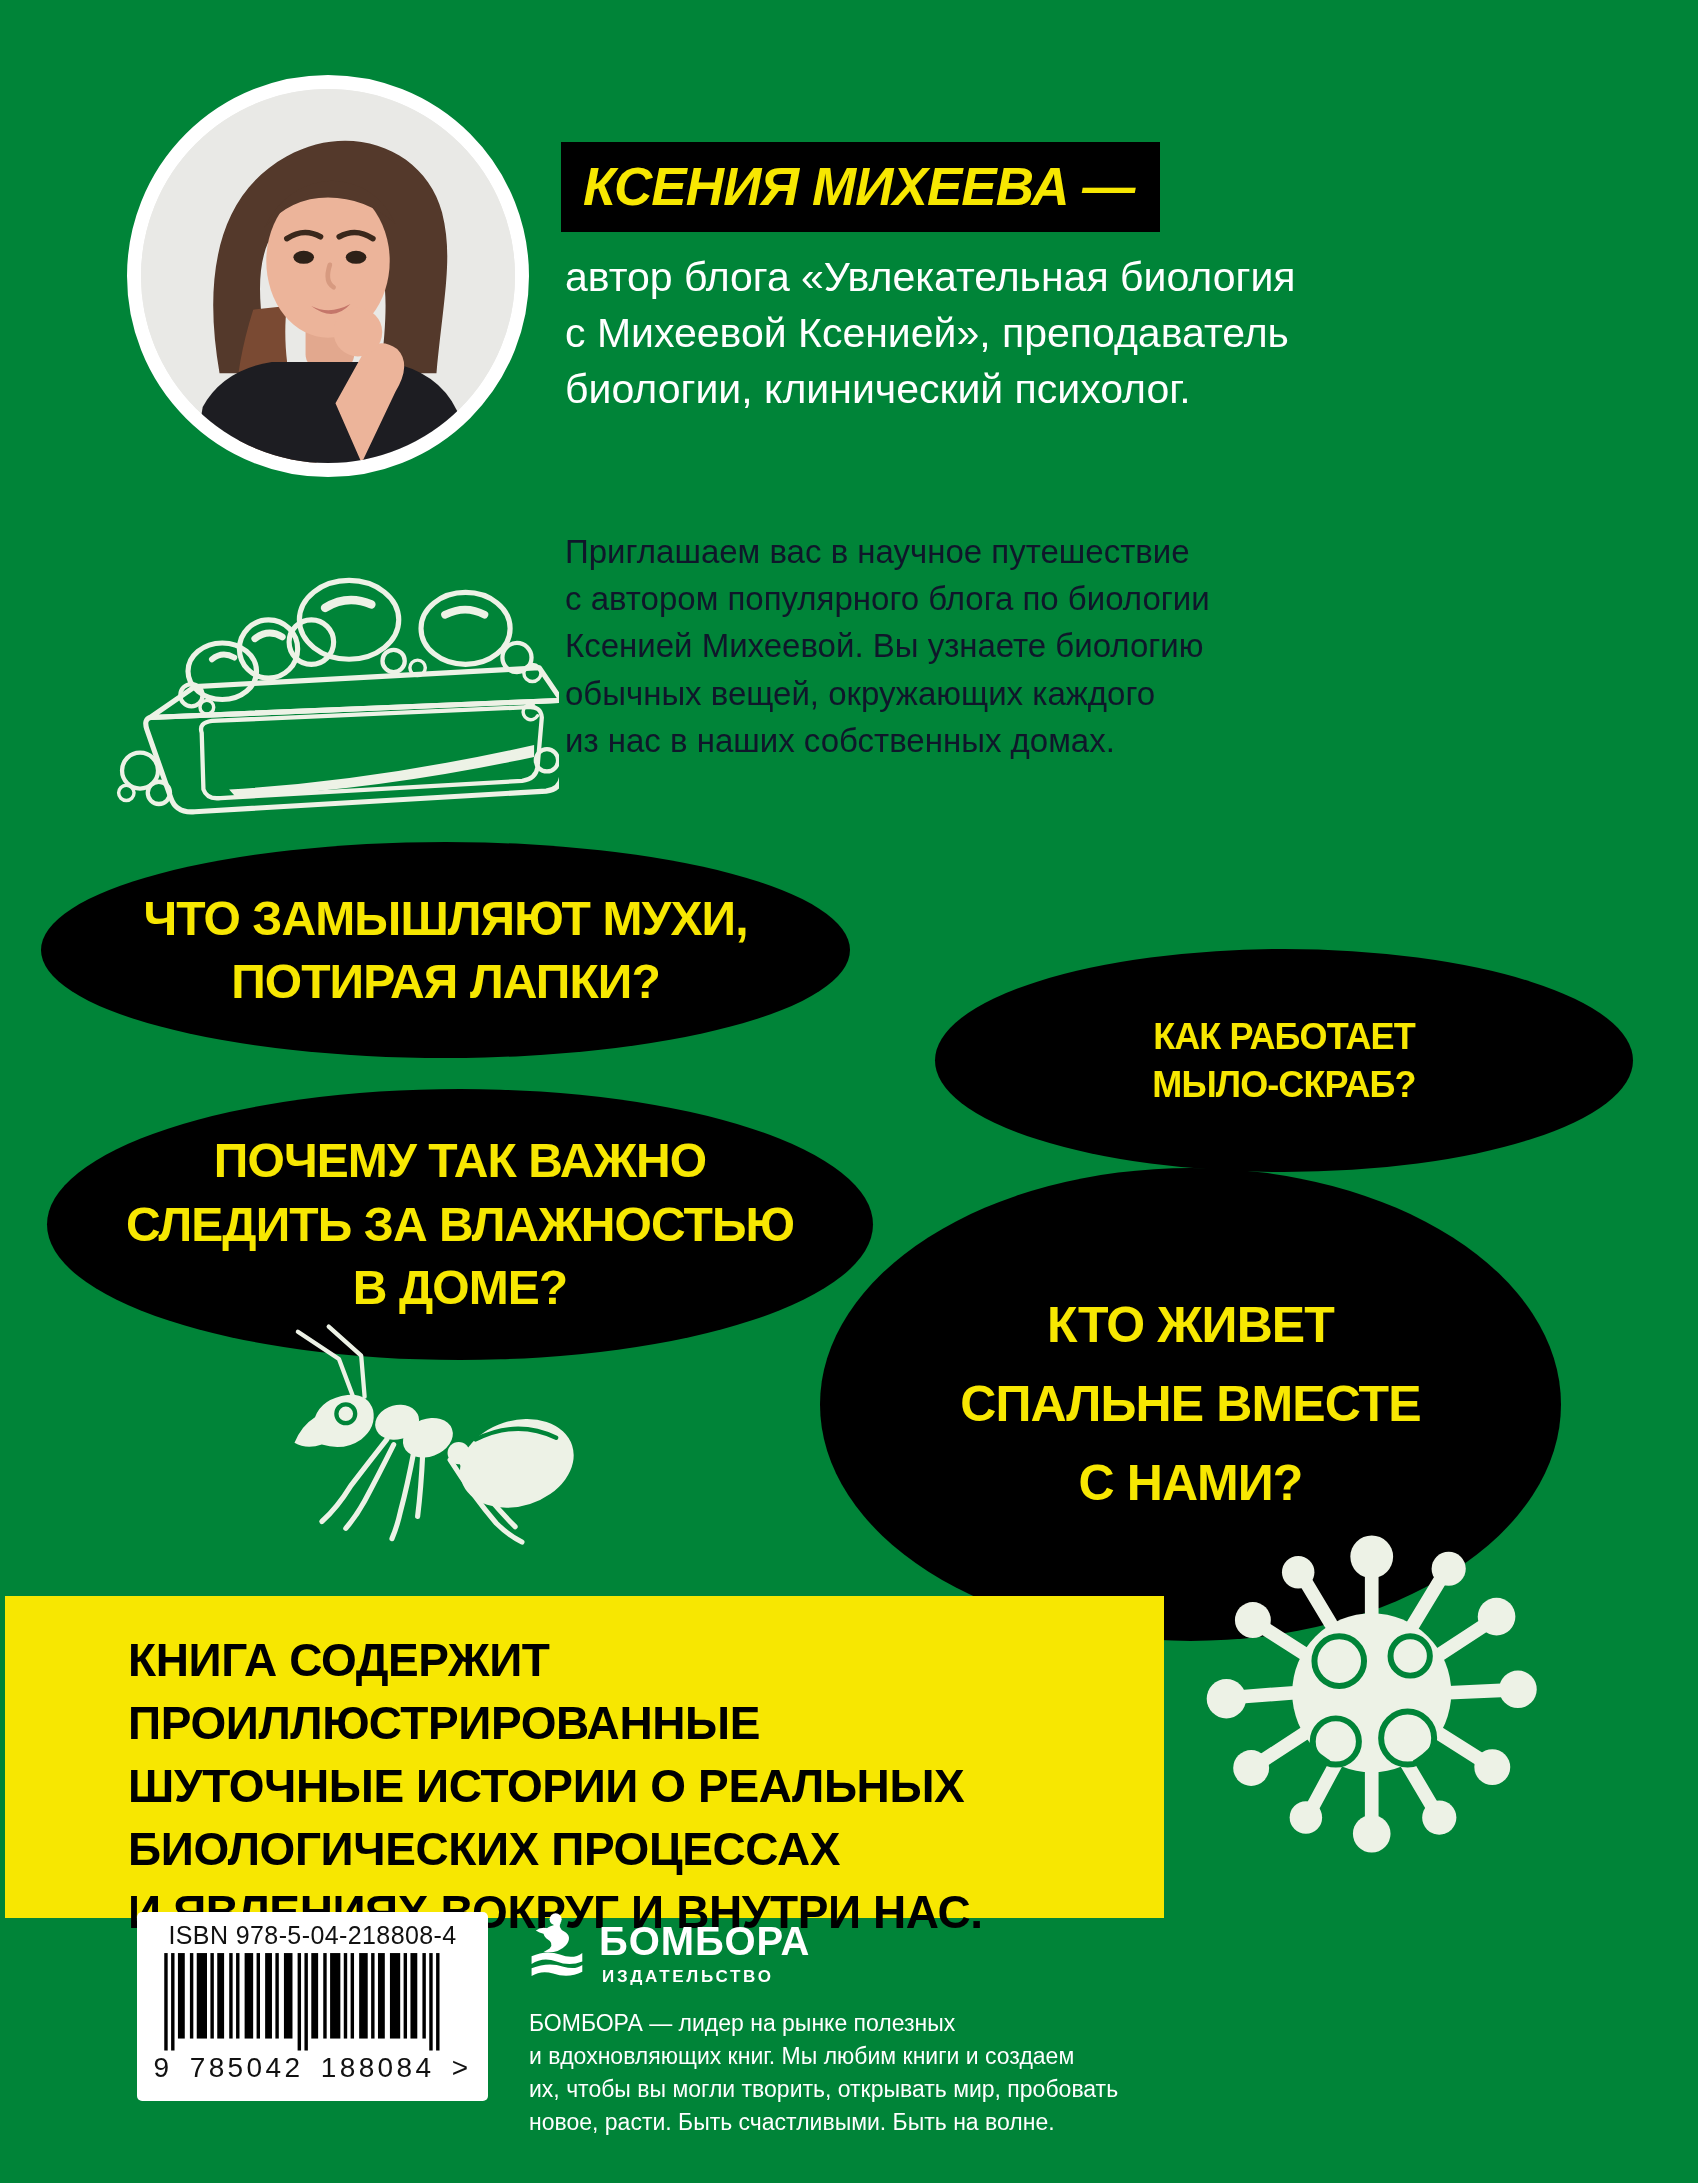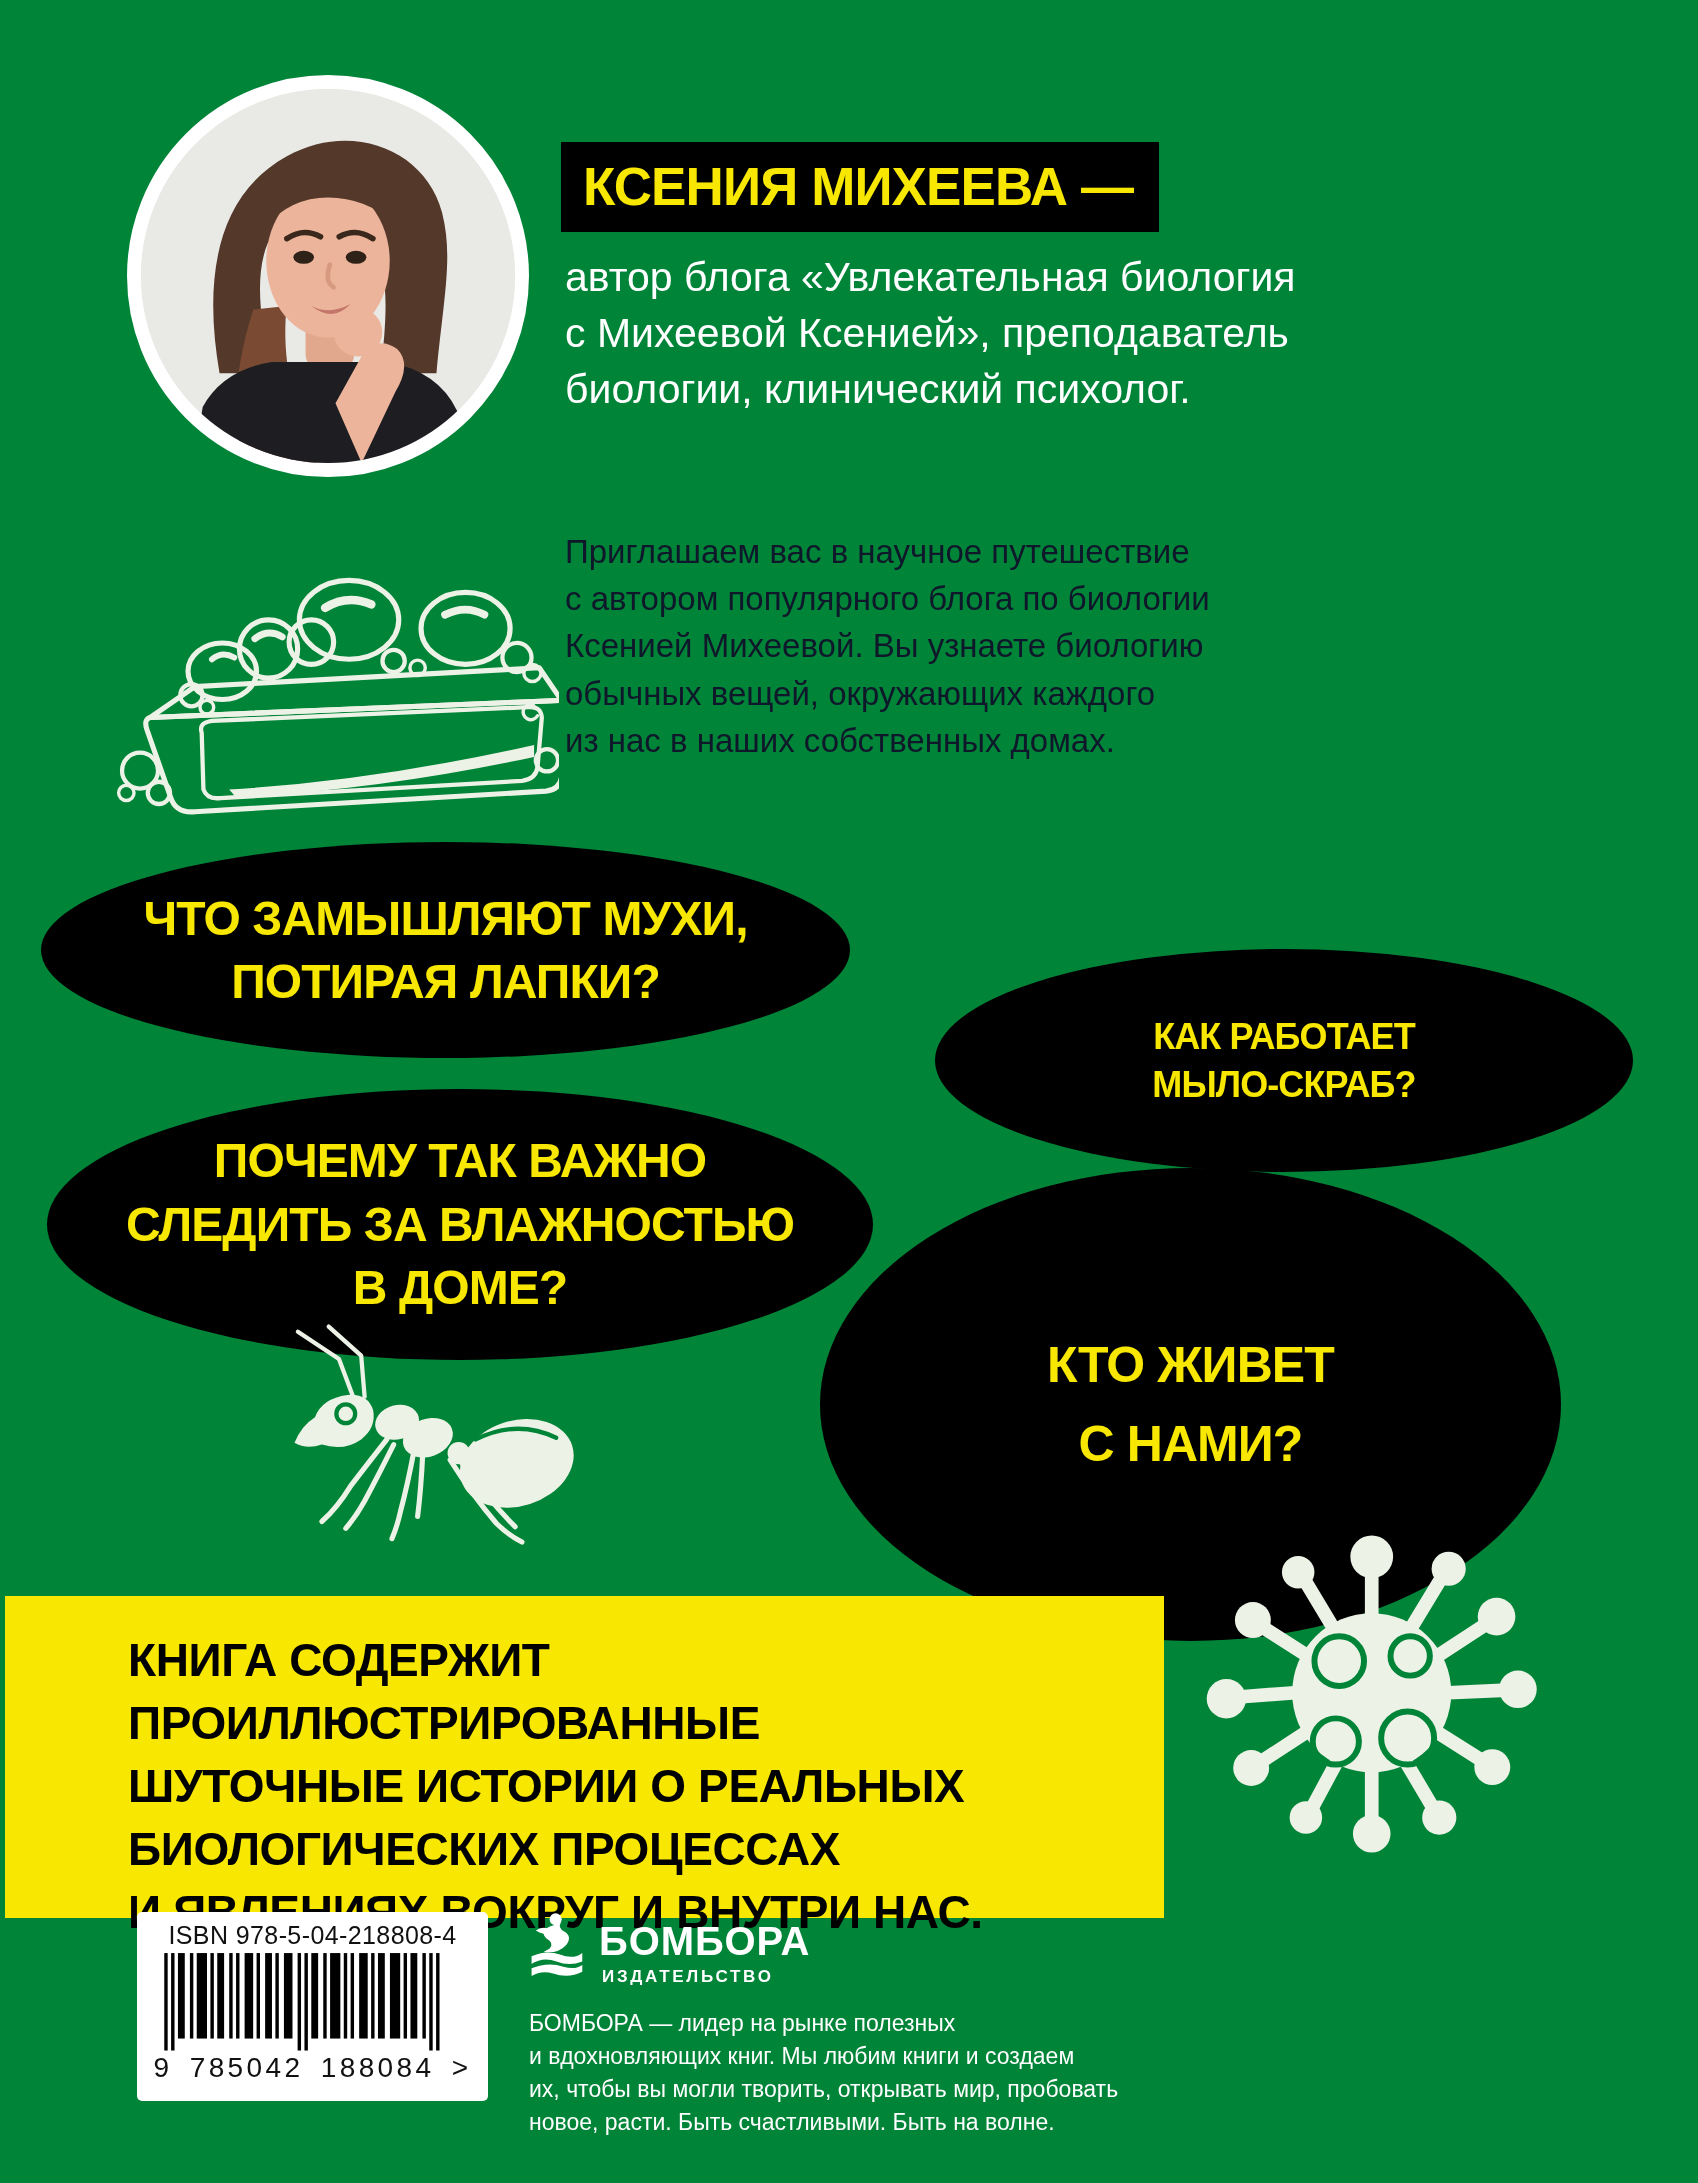--- a/index.html
+++ b/index.html
@@ -12,21 +12,21 @@
   .photo{
     position:absolute;left:127px;top:75px;width:402px;height:402px;
     border-radius:50%;background:#e9e9e6;border:14.6px solid #ffffff;
     box-sizing:border-box;overflow:hidden;
   }
   .photo svg{width:100%;height:100%;display:block;}
   
   .name-bar{
     position:absolute;left:561px;top:142px;background:#000;
     color:#f7e701;font-size:53px;font-weight:800;letter-spacing:-0.9px;
-    padding:13.7px 26px 15.4px 22px;white-space:nowrap;
+    padding:13.7px 26px 15.4px 22px;white-space:nowrap;font-style:italic;
   }
   .bio{position:absolute;left:565px;top:250px;color:#ffffff;font-size:41px;line-height:1.36;}
   .intro{position:absolute;left:565px;top:503px;color:#0f172a;font-size:33px;line-height:1.43;margin-top:25px;}
   
   .bubble{
     position:absolute;background:#000;border-radius:50%;
     display:flex;flex-direction:column;justify-content:center;align-items:center;
     text-align:center;color:#f7e701;font-weight:800;letter-spacing:-0.9px;
   }
   .b1{left:41px;top:842px;width:809px;height:216px;font-size:48px;line-height:1.32;}
@@ -145,20 +145,21 @@
     <div>КАК РАБОТАЕТ</div>
     <div>МЫЛО-СКРАБ?</div>
   </div>
   <div class="bubble b3">
     <div>ПОЧЕМУ ТАК ВАЖНО</div>
     <div>СЛЕДИТЬ ЗА ВЛАЖНОСТЬЮ</div>
     <div>В ДОМЕ?</div>
   </div>
   <div class="bubble b4">
     <div>КТО ЖИВЕТ</div>
+    <div>СПАЛЬНЕ ВМЕСТЕ</div>
     <div>С НАМИ?</div>
   </div>
 
   <svg class="ant" viewBox="0 0 390 290">
     <g class="lineart" stroke-width="5">
       <path d="M96,96 L78,48 L30,16"></path>
       <path d="M108,92 L104,44 L66,10"></path>
     </g>
     <g class="lineart" stroke-width="6">
       <path d="M134,142 Q112,170 92,196 Q76,222 58,238"></path>

